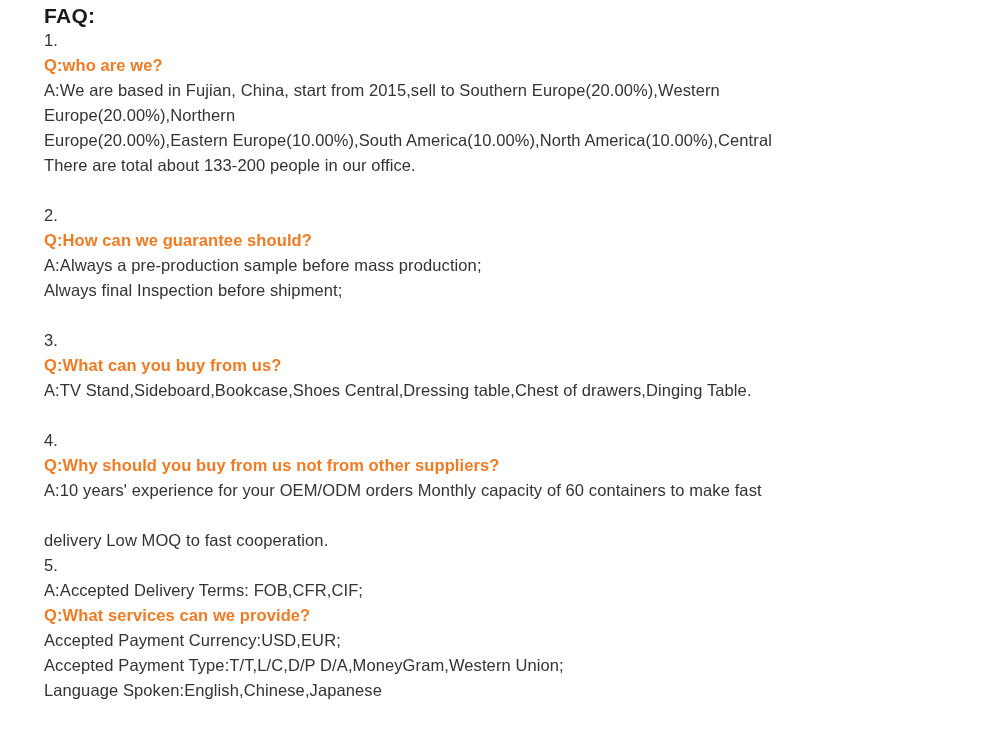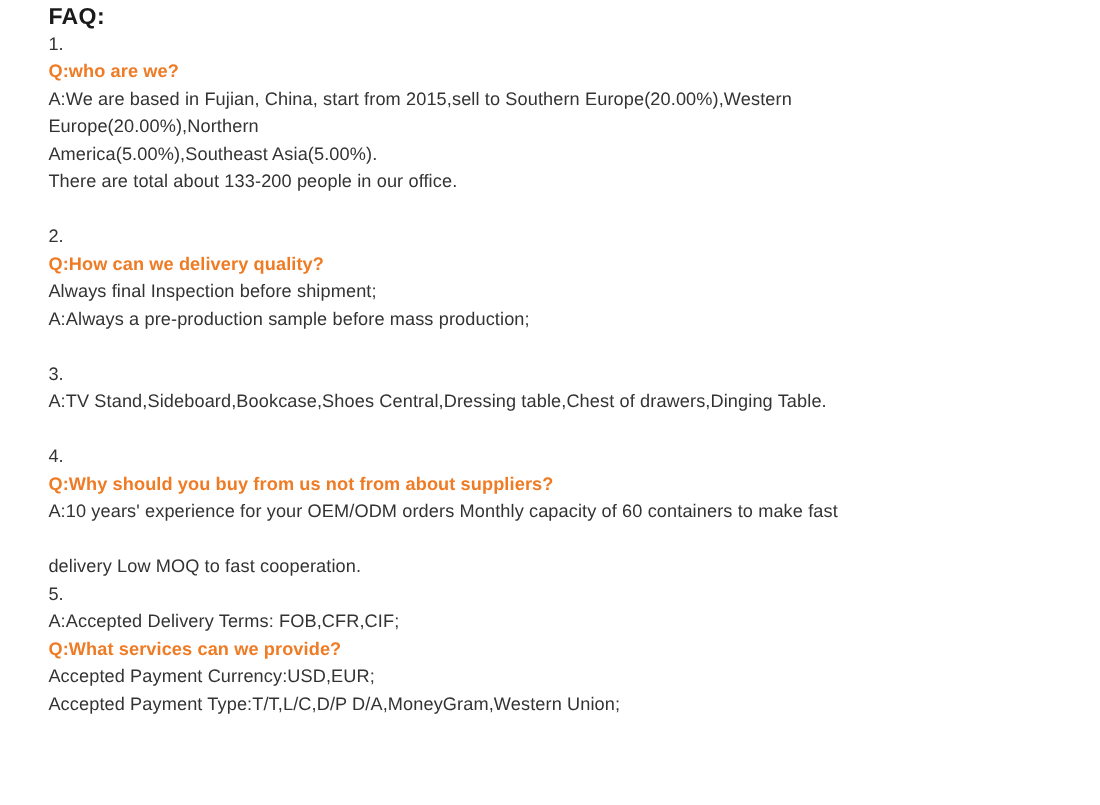--- a/index.html
+++ b/index.html
@@ -53,35 +53,37 @@
 </head>
 <body>
 
 <div class="page">
   <h1 class="heading">FAQ:</h1>
   <div id="lines" class="lines">
       <div class="line line-number">1.</div>
       <div class="line line-question">Q:who are we?</div>
       <div class="line line-answer">A:We are based in Fujian, China, start from 2015,sell to Southern Europe(20.00%),Western</div>
       <div class="line line-answer">Europe(20.00%),Northern</div>
-      <div class="line line-answer">America(5.00%),Southeast Asia(5.00%).</div>
+      <div class="line line-answer">Europe(20.00%),Eastern Europe(10.00%),South America(10.00%),North America(10.00%),Central</div>
       <div class="line line-answer">There are total about 133-200 people in our office.</div>
       <div class="line line-blank"></div>
       <div class="line line-number">2.</div>
-      <div class="line line-question">Q:How can we delivery quality?</div>
+      <div class="line line-question">Q:How can we guarantee should?</div>
+      <div class="line line-answer">A:Always a pre-production sample before mass production;</div>
       <div class="line line-answer">Always final Inspection before shipment;</div>
-      <div class="line line-answer">A:Always a pre-production sample before mass production;</div>
       <div class="line line-blank"></div>
       <div class="line line-number">3.</div>
+      <div class="line line-question">Q:What can you buy from us?</div>
       <div class="line line-answer">A:TV Stand,Sideboard,Bookcase,Shoes Central,Dressing table,Chest of drawers,Dinging Table.</div>
       <div class="line line-blank"></div>
       <div class="line line-number">4.</div>
-      <div class="line line-question">Q:Why should you buy from us not from about suppliers?</div>
+      <div class="line line-question">Q:Why should you buy from us not from other suppliers?</div>
       <div class="line line-answer">A:10 years' experience for your OEM/ODM orders Monthly capacity of 60 containers to make fast</div>
       <div class="line line-blank"></div>
       <div class="line line-answer">delivery Low MOQ to fast cooperation.</div>
       <div class="line line-number">5.</div>
       <div class="line line-answer">A:Accepted Delivery Terms: FOB,CFR,CIF;</div>
       <div class="line line-question">Q:What services can we provide?</div>
       <div class="line line-answer">Accepted Payment Currency:USD,EUR;</div>
       <div class="line line-answer">Accepted Payment Type:T/T,L/C,D/P D/A,MoneyGram,Western Union;</div>
+      <div class="line line-answer">Language Spoken:English,Chinese,Japanese</div>
     </div>
 </div>
 
 </body></html>

